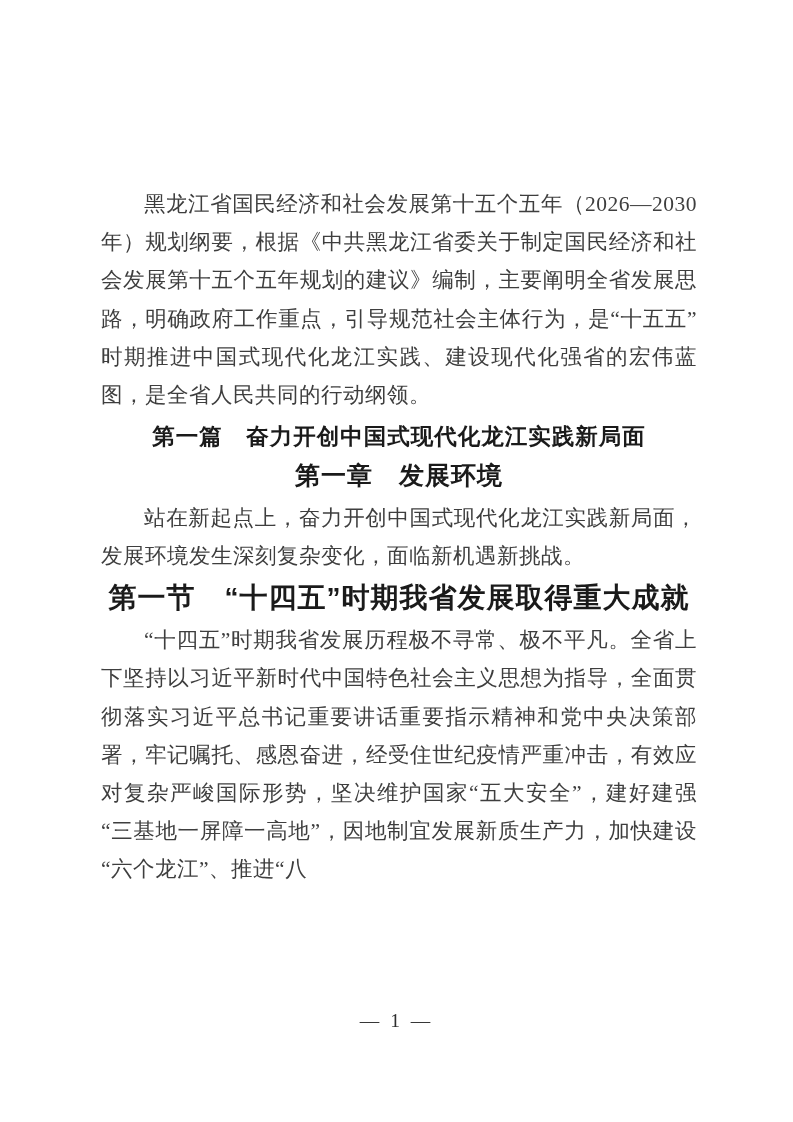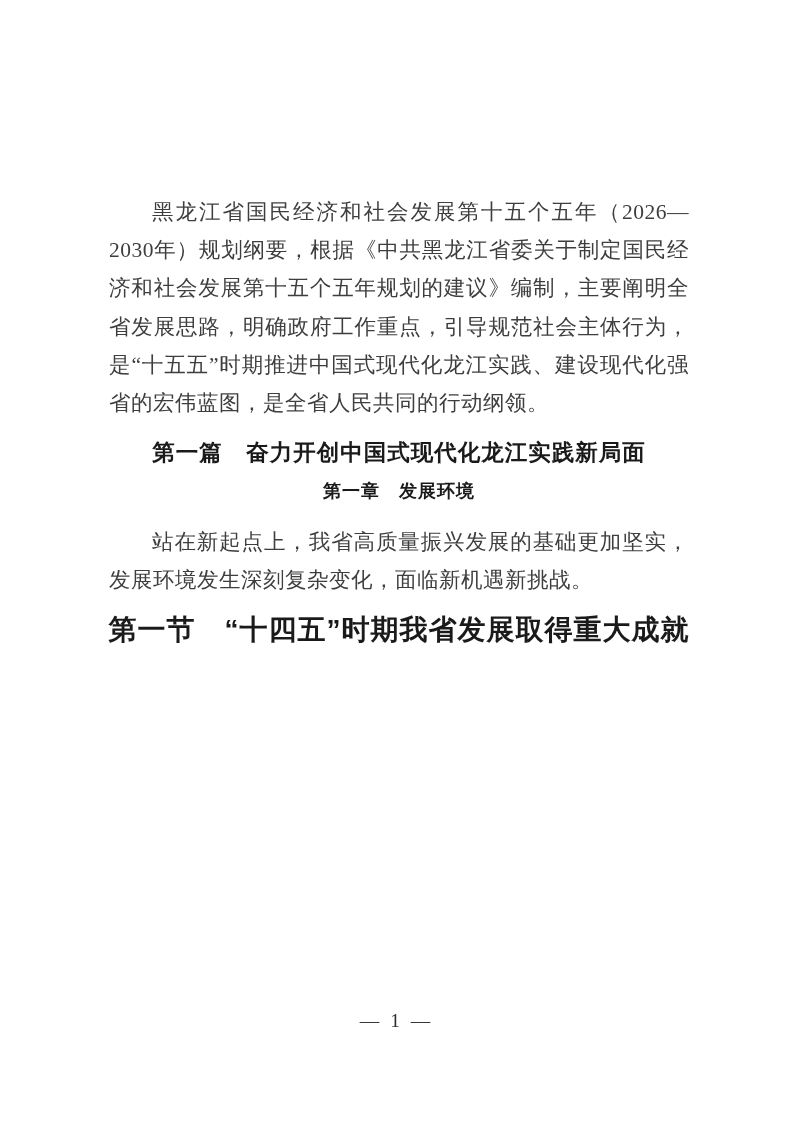--- a/index.html
+++ b/index.html
@@ -16,42 +16,42 @@
     font-family: "Liberation Serif", "DejaVu Serif", serif;
   }
   .doc-body {
     position: absolute;
     left: 97px;
     top: 181px;
     width: 604px;
     color: #3e3e3e;
   }
   .para {
-    margin: 12px;
+    margin: 4px;
     font-size: 21.5px;
     line-height: 38.2px;
     letter-spacing: 0.5px;
     text-align: justify;
     text-indent: 2em;
     font-weight: 400;
   }
   .heading {
     margin: 0;
     font-family: "Liberation Sans", "DejaVu Sans", sans-serif;
     font-weight: 700;
     color: #1a1a1a;
     text-align: center;
     line-height: 38.2px;
     letter-spacing: 1px;
   }
   .heading-part {
     font-size: 22.5px;
   }
   .heading-chapter {
-    font-size: 18px;
+    font-size: 25px;
   }
   .heading-section {
     font-size: 28px;
   }
   .page-footer {
     position: absolute;
     top: 1010px;
     left: 0;
     width: 100%;
     text-align: center;
@@ -62,17 +62,18 @@
   }
 </style>
 </head>
 <body>
 
 <div class="page">
   <div class="doc-body">
     <p class="para">黑龙江省国民经济和社会发展第十五个五年（2026—2030年）规划纲要，根据《中共黑龙江省委关于制定国民经济和社会发展第十五个五年规划的建议》编制，主要阐明全省发展思路，明确政府工作重点，引导规范社会主体行为，是“十五五”时期推进中国式现代化龙江实践、建设现代化强省的宏伟蓝图，是全省人民共同的行动纲领。</p>
     <h2 class="heading heading-part">第一篇　奋力开创中国式现代化龙江实践新局面</h2>
     <h3 class="heading heading-chapter">第一章　发展环境</h3>
-    <p class="para">站在新起点上，我省高质量振兴发展的基础更加坚实，发展环境发生深刻复杂变化，面临新机遇新挑战。</p>
+    <p class="para">站在新起点上，奋力开创中国式现代化龙江实践新局面，发展环境发生深刻复杂变化，面临新机遇新挑战。</p>
     <h4 class="heading heading-section">第一节　“十四五”时期我省发展取得重大成就</h4>
+    <p class="para">“十四五”时期我省发展历程极不寻常、极不平凡。全省上下坚持以习近平新时代中国特色社会主义思想为指导，全面贯彻落实习近平总书记重要讲话重要指示精神和党中央决策部署，牢记嘱托、感恩奋进，经受住世纪疫情严重冲击，有效应对复杂严峻国际形势，坚决维护国家“五大安全”，建好建强“三基地一屏障一高地”，因地制宜发展新质生产力，加快建设“六个龙江”、推进“八</p>
   </div>
   <div class="page-footer">— 1 —</div>
 </div>
 
 </body></html>

